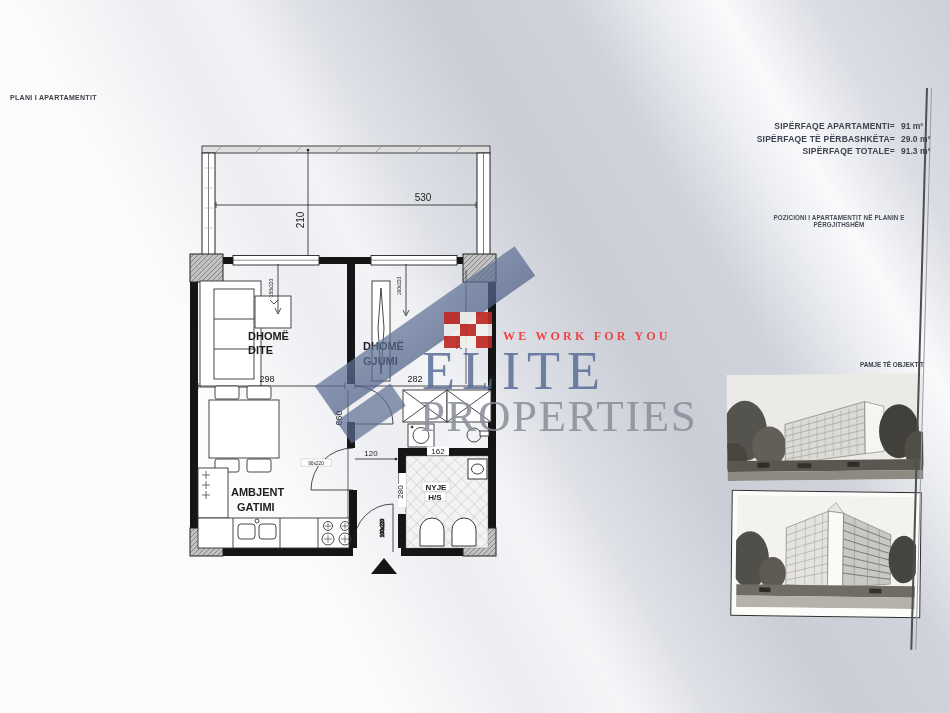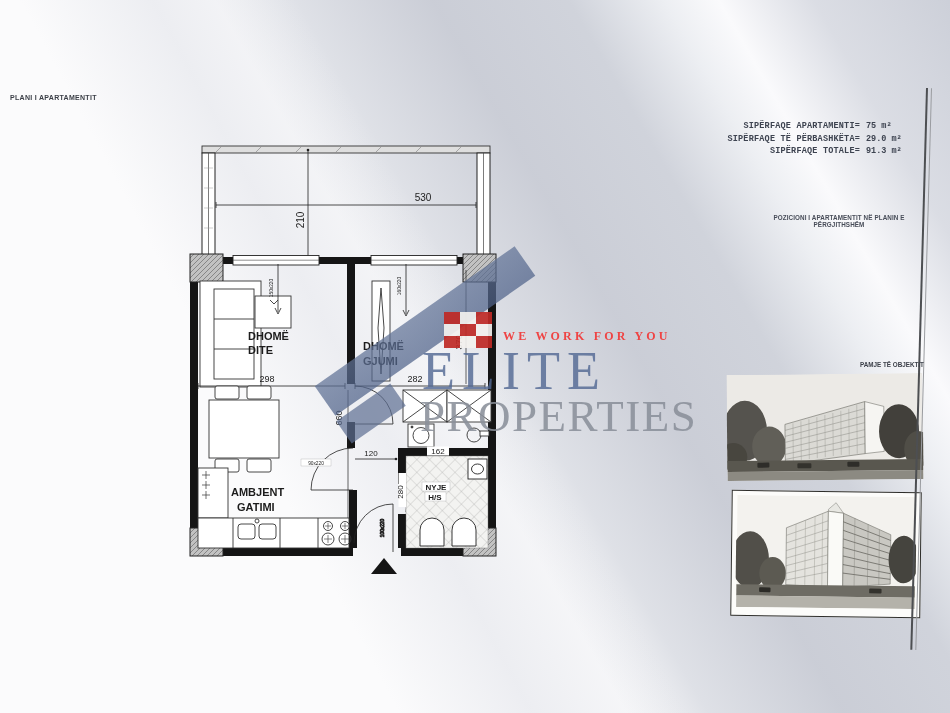--- a/index.html
+++ b/index.html
@@ -24,21 +24,21 @@
   }
   .shade2{
     position:absolute;inset:0;z-index:1;pointer-events:none;
     background:linear-gradient(62deg, rgba(255,255,255,0) 30%, rgba(222,224,231,0.5) 40%, rgba(255,255,255,0) 52%);
   }
   .tinytitle{
     position:absolute;left:10px;top:94px;z-index:2;
     font-size:7px;font-weight:bold;letter-spacing:.3px;color:#3a3e46;
   }
   
-  .areas{position:absolute;left:698px;top:120px;width:212px;z-index:3;font-family:Liberation Mono, monospace;}
+  .areas{position:absolute;left:733px;top:120px;width:212px;z-index:3;}
   .arow{display:flex;align-items:baseline;line-height:12.5px;}
   .alabel{flex:1;text-align:right;font-size:8.5px;font-weight:bold;color:#3d4350;letter-spacing:.2px;}
   .avalue{width:44px;text-align:left;padding-left:6px;font-size:8.5px;font-weight:bold;color:#3d4350;}
   .pozicioni{
     position:absolute;left:750px;top:214px;width:178px;z-index:3;
     font-size:6.3px;font-weight:bold;color:#474c58;letter-spacing:.1px;text-align:center;
   }
   .pamje{
     position:absolute;left:860px;top:361px;z-index:3;
     font-size:6.3px;font-weight:bold;color:#3c4049;
@@ -97,21 +97,21 @@
 <div class="canvas">
 
   <div class="shade"></div>
   <div class="shade2"></div>
 
   <div class="tinytitle">PLANI I APARTAMENTIT</div>
 
   <div class="areas">
     <div class="arow">
       <span class="alabel">SIPËRFAQE APARTAMENTI=</span>
-      <span class="avalue">75 m²</span>
+      <span class="avalue">91 m²</span>
     </div>
     <div class="arow">
       <span class="alabel">SIPËRFAQE TË PËRBASHKËTA=</span>
       <span class="avalue">29.0 m²</span>
     </div>
     <div class="arow">
       <span class="alabel">SIPËRFAQE TOTALE=</span>
       <span class="avalue">91.3 m²</span>
     </div>
   </div>

